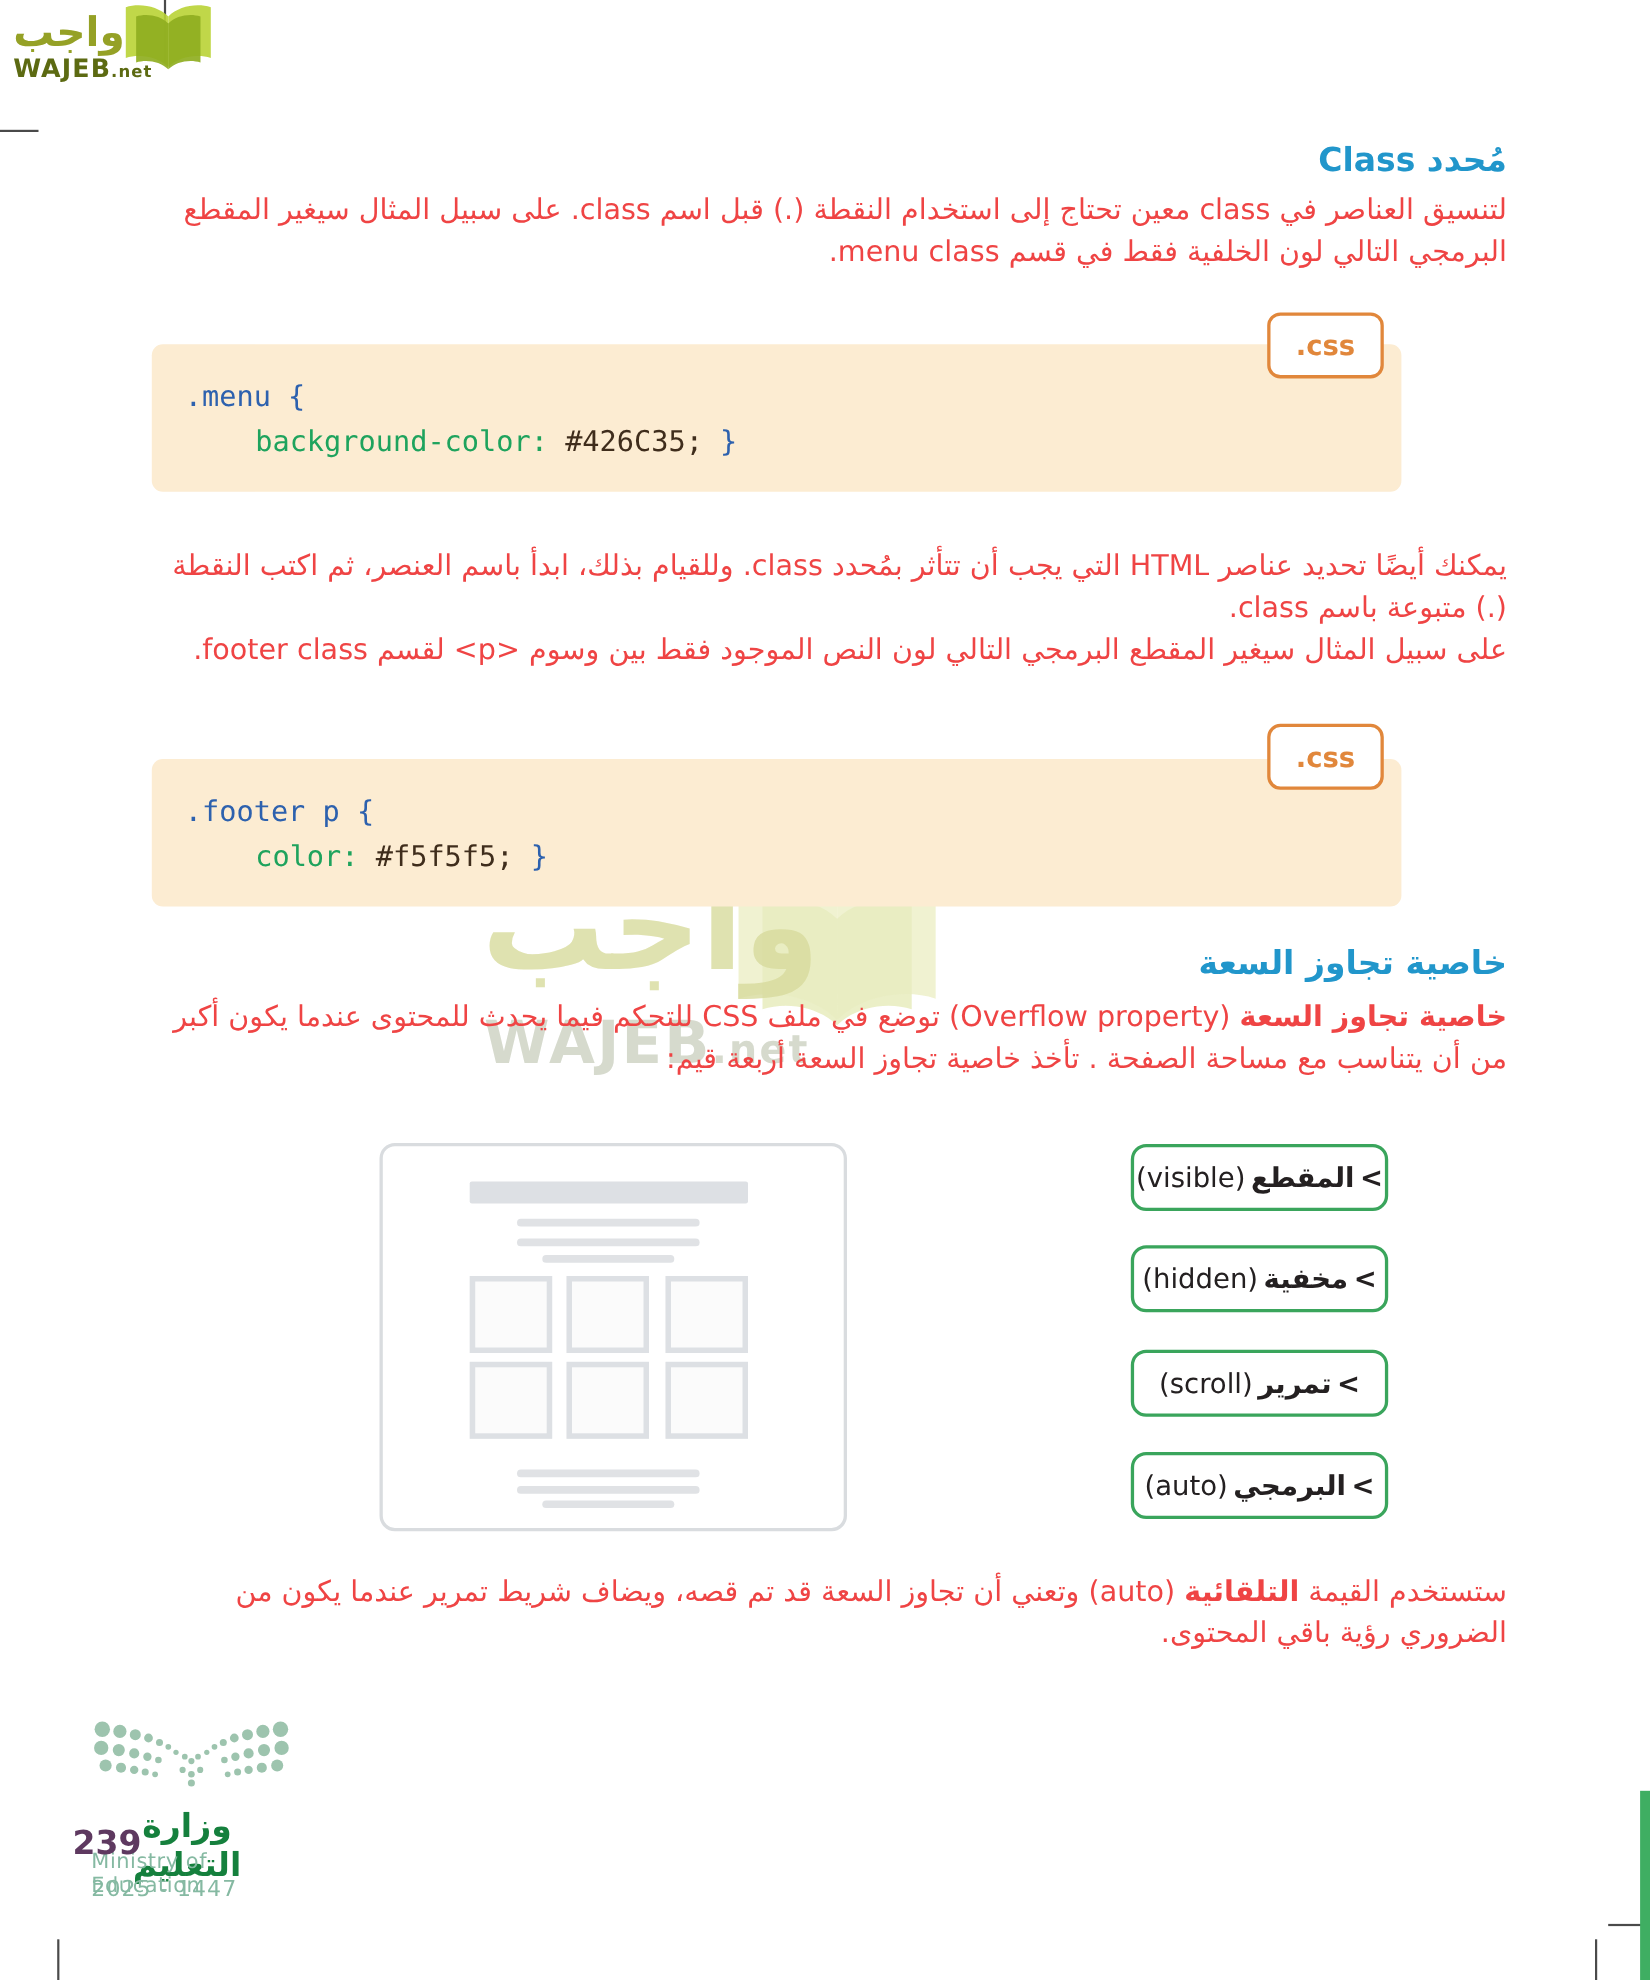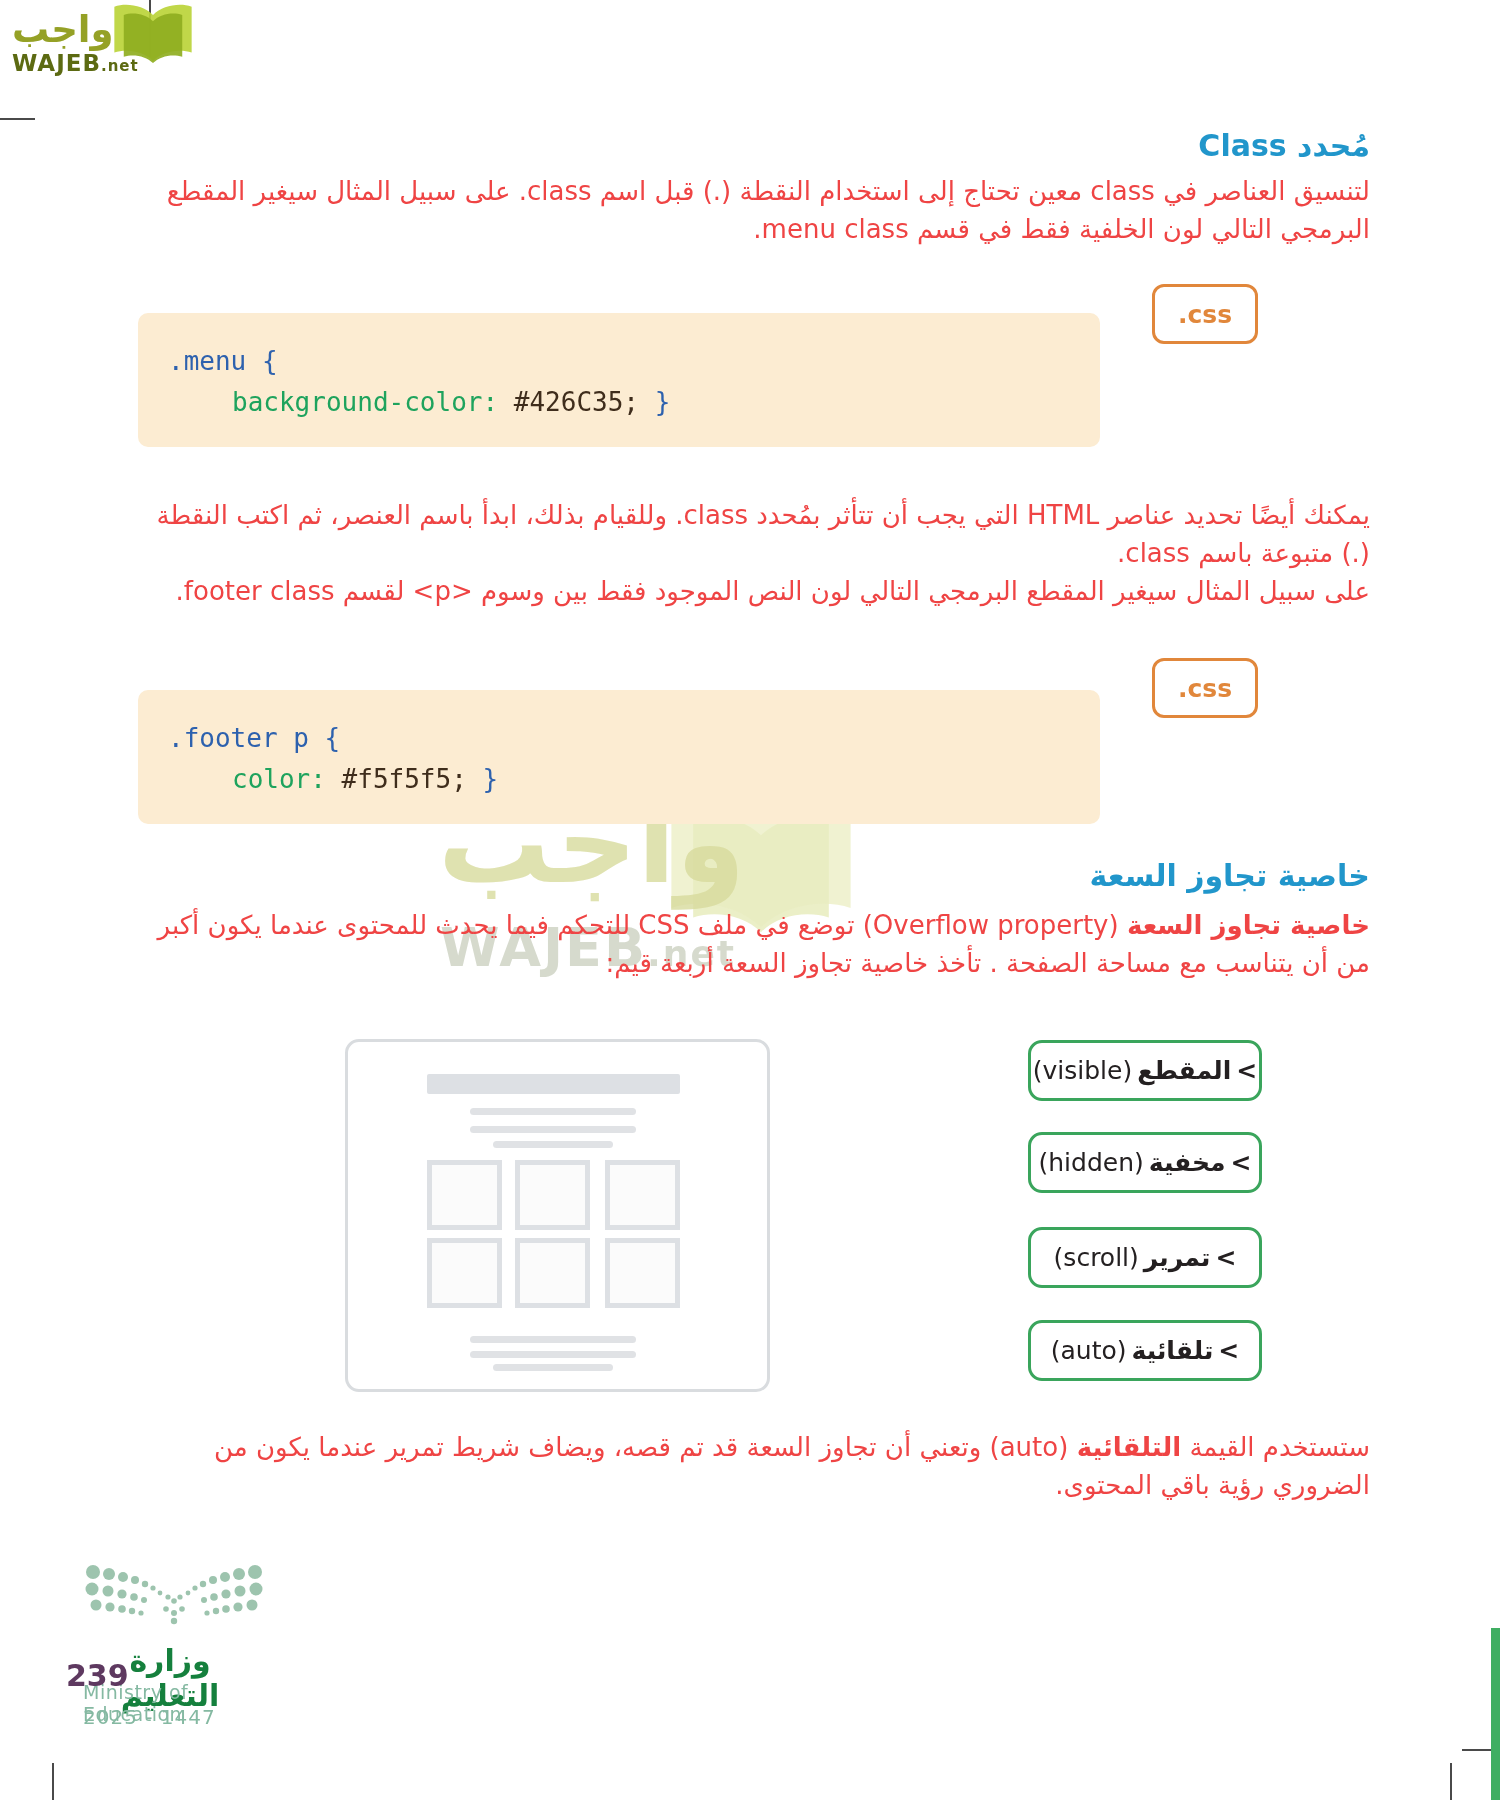--- a/index.html
+++ b/index.html
@@ -30,21 +30,21 @@
   .wm-latin .wm-net { font-size:36px; }
 
   
   .heading { position:absolute; left:130px; width:1240px; direction:rtl; font-size:30px; font-weight:bold; color:#2196cb; z-index:1; }
   .body { position:absolute; left:130px; width:1240px; direction:rtl; font-size:26px; line-height:38px; color:#ef4444; z-index:1; }
   .body b, .body strong { font-weight:bold; }
   .ltr { direction:ltr; unicode-bidi:embed; }
 
   
   .codeblock {
-    position:absolute; left:138px; width:962px; background:#fcecd2; border-radius:10px;
+    position:absolute; left:138px; width:1136px; background:#fcecd2; border-radius:10px;
     padding:28px 30px 24px 30px; direction:ltr; text-align:left;
     font-family:"DejaVu Sans Mono", monospace; font-size:26px; line-height:41px; z-index:1;
   }
   .codeline.indent { padding-left:64px; }
   .tk-blue { color:#2d61ae; }
   .tk-green { color:#1ea35d; }
   .tk-dark { color:#3f2d1c; }
 
   .badge {
     position:absolute; left:1108px; width:106px; height:60px; background:#ffffff;
@@ -163,21 +163,21 @@
     <span class="vb-ar">مخفية</span>
     <span class="vb-en">(hidden)</span>
   </div>
   <div class="value-btn" style="top:1227px;">
     <span class="chev">&lt;</span>
     <span class="vb-ar">تمرير</span>
     <span class="vb-en">(scroll)</span>
   </div>
   <div class="value-btn" style="top:1320px;">
     <span class="chev">&lt;</span>
-    <span class="vb-ar">تلقائية</span>
+    <span class="vb-ar">البرمجي</span>
     <span class="vb-en">(auto)</span>
   </div>
 
   <p class="body" style="top:1428px;"><span>ستستخدم القيمة </span><strong>التلقائية</strong><span> (auto) وتعني أن تجاوز السعة قد تم قصه، ويضاف شريط تمرير عندما يكون من الضروري رؤية باقي المحتوى.</span></p>
 
   <footer class="moe">
     <svg style="position:absolute; left:8px; top:0;" width="182" height="62" viewBox="0 0 180 62" fill="#9dc4ae">
       <circle cx="9" cy="9" r="7"></circle>
         <circle cx="25" cy="11" r="6"></circle>
         <circle cx="39" cy="14" r="5"></circle>

